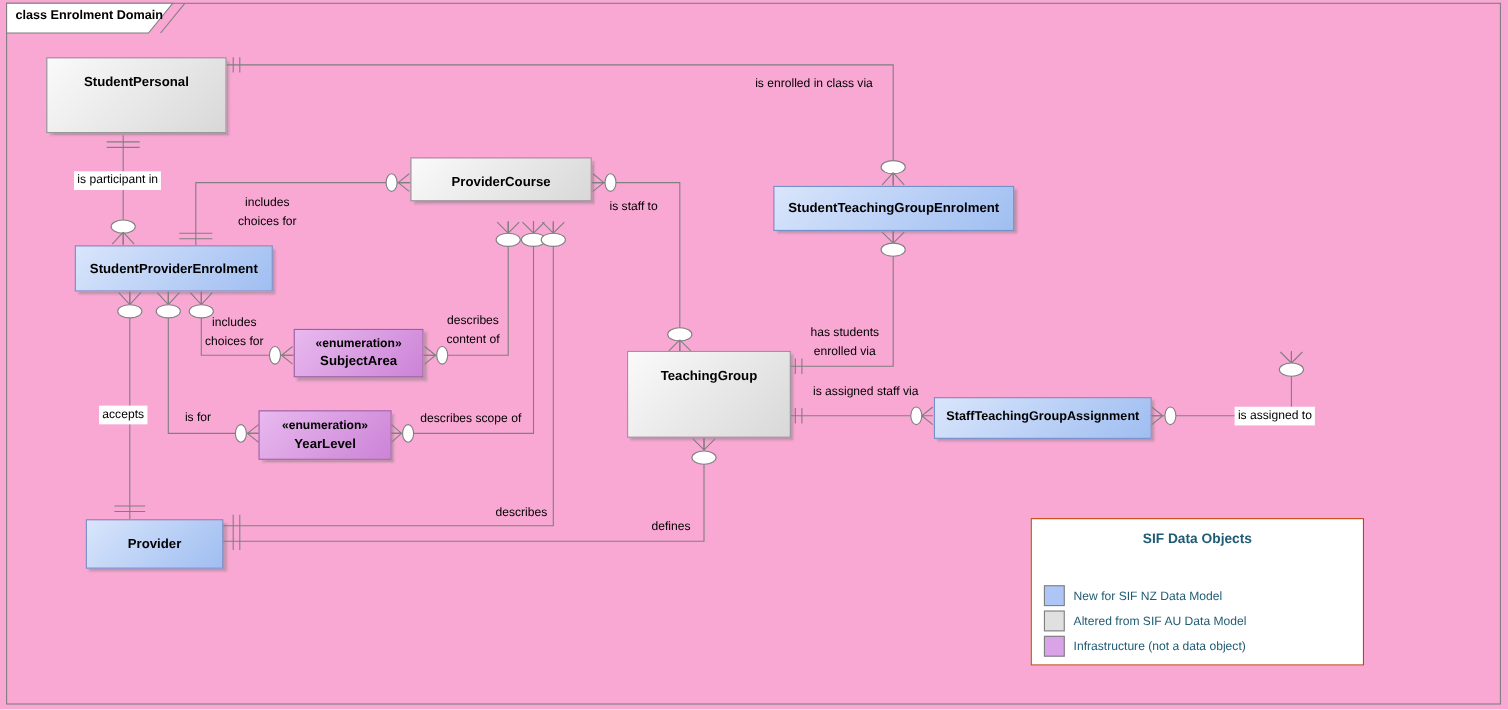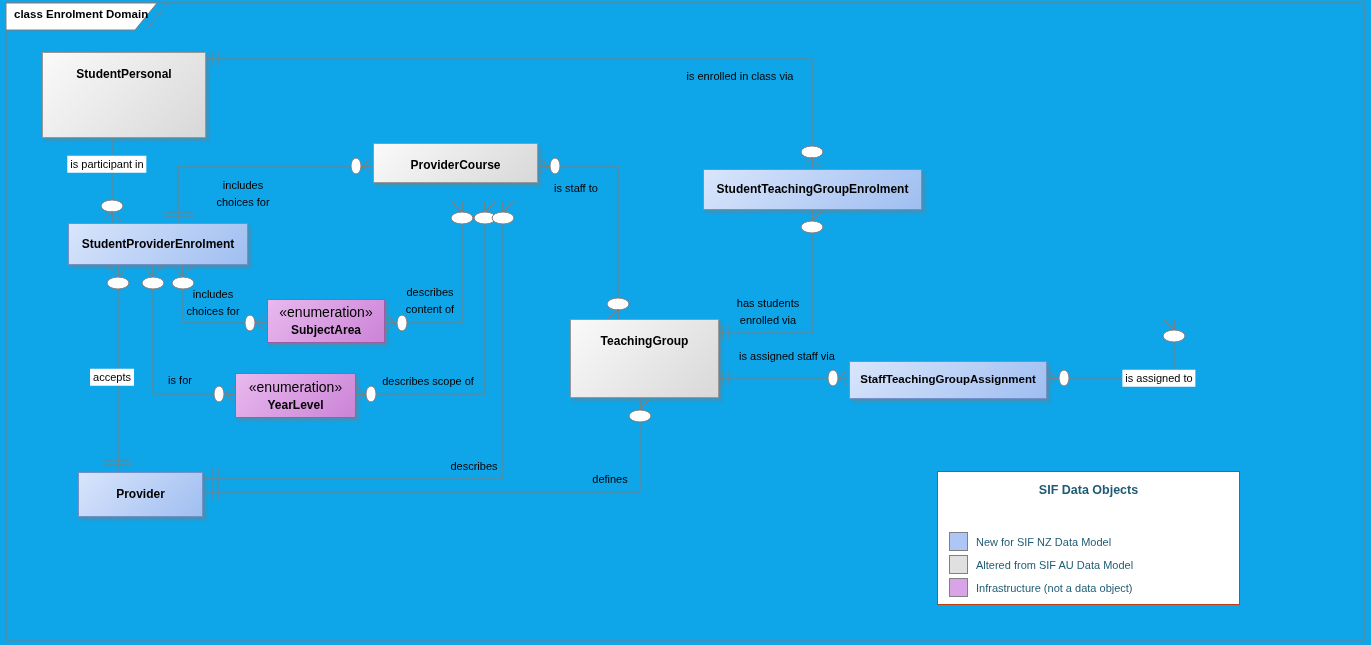--- a/index.html
+++ b/index.html
@@ -1,35 +1,35 @@
 <!DOCTYPE html>
 <html><head>
 <meta charset="utf-8">
 <style>
   html,body { margin:0; padding:0; background:#fff; }
   .stage {
-    position:relative; width:1371px; height:645px; background:#0ea5e9;
+    position:relative; width:1371px; height:645px; background:#f9a8d4;
     font-family:"Liberation Sans", sans-serif; overflow:hidden;
   }
   svg.wires { position:absolute; left:0; top:0; z-index:1; }
   .frame-title {
     position:absolute; left:14px; top:8px; z-index:3;
     font-size:11.5px; font-weight:bold; color:#000;
   }
   .node {
     position:absolute; z-index:2; box-sizing:border-box;
     display:flex; flex-direction:column; justify-content:center; align-items:center;
     text-align:center; font-weight:bold; font-size:12px; color:#000;
     box-shadow:3px 3px 2px rgba(125,125,125,0.45);
   }
   .node.tall { justify-content:flex-start; padding-top:13px; }
   .node.gray   { background:linear-gradient(135deg,#fafafa 0%,#d8d8d8 100%); border:1px solid #989898; }
   .node.blue   { background:linear-gradient(135deg,#d9e5fb 0%,#9fbef1 100%); border:1px solid #7291c9; }
   .node.purple { background:linear-gradient(135deg,#e8b9ee 0%,#cc83d7 100%); border:1px solid #9a5ea6; }
-  .stereotype { font-weight:normal; font-size:14px; line-height:1.35; }
+  .stereotype { font-weight:bold; font-size:11px; line-height:1.35; }
   .node-label { line-height:1.35; }
   .elabel {
     position:absolute; z-index:3; transform:translate(-50%,-50%);
     font-size:11px; line-height:1.5; text-align:center; white-space:pre-line; color:#000;
   }
   .elabel.bg { background:#fff; padding:0 3px; }
   .legend {
     position:absolute; left:937px; top:471px; width:303px; height:134px; z-index:2;
     border:1px solid #c2410c; background:#fff; box-sizing:border-box;
   }
@@ -150,21 +150,21 @@
       <polyline points="183,265 183,323 267,323"></polyline>
       <path d="M183,277 L173,266 M183,277 L183,266 M183,277 L193,266"></path>
       <ellipse cx="183" cy="283" rx="11" ry="6" fill="#fff"></ellipse>
       <ellipse cx="250" cy="323" rx="5" ry="8" fill="#fff"></ellipse>
       <path d="M256,323 L266,315 M256,323 L266,323 M256,323 L266,331"></path>
     </g>
   </svg>
 
   <div class="frame-title">class Enrolment Domain</div>
 
-  <div class="node gray tall" style="left:42px;top:52px;width:164px;height:86px">
+  <div class="node gray tall" style="left:42px;top:52px;width:164px;height:69px">
     <span class="node-label">StudentPersonal</span>
   </div>
 
   <div class="node gray tall" style="left:373px;top:143px;width:165px;height:40px">
     <span class="node-label">ProviderCourse</span>
   </div>
 
   <div class="node blue" style="left:703px;top:169px;width:219px;height:41px">
     <span class="node-label">StudentTeachingGroupEnrolment</span>
   </div>

